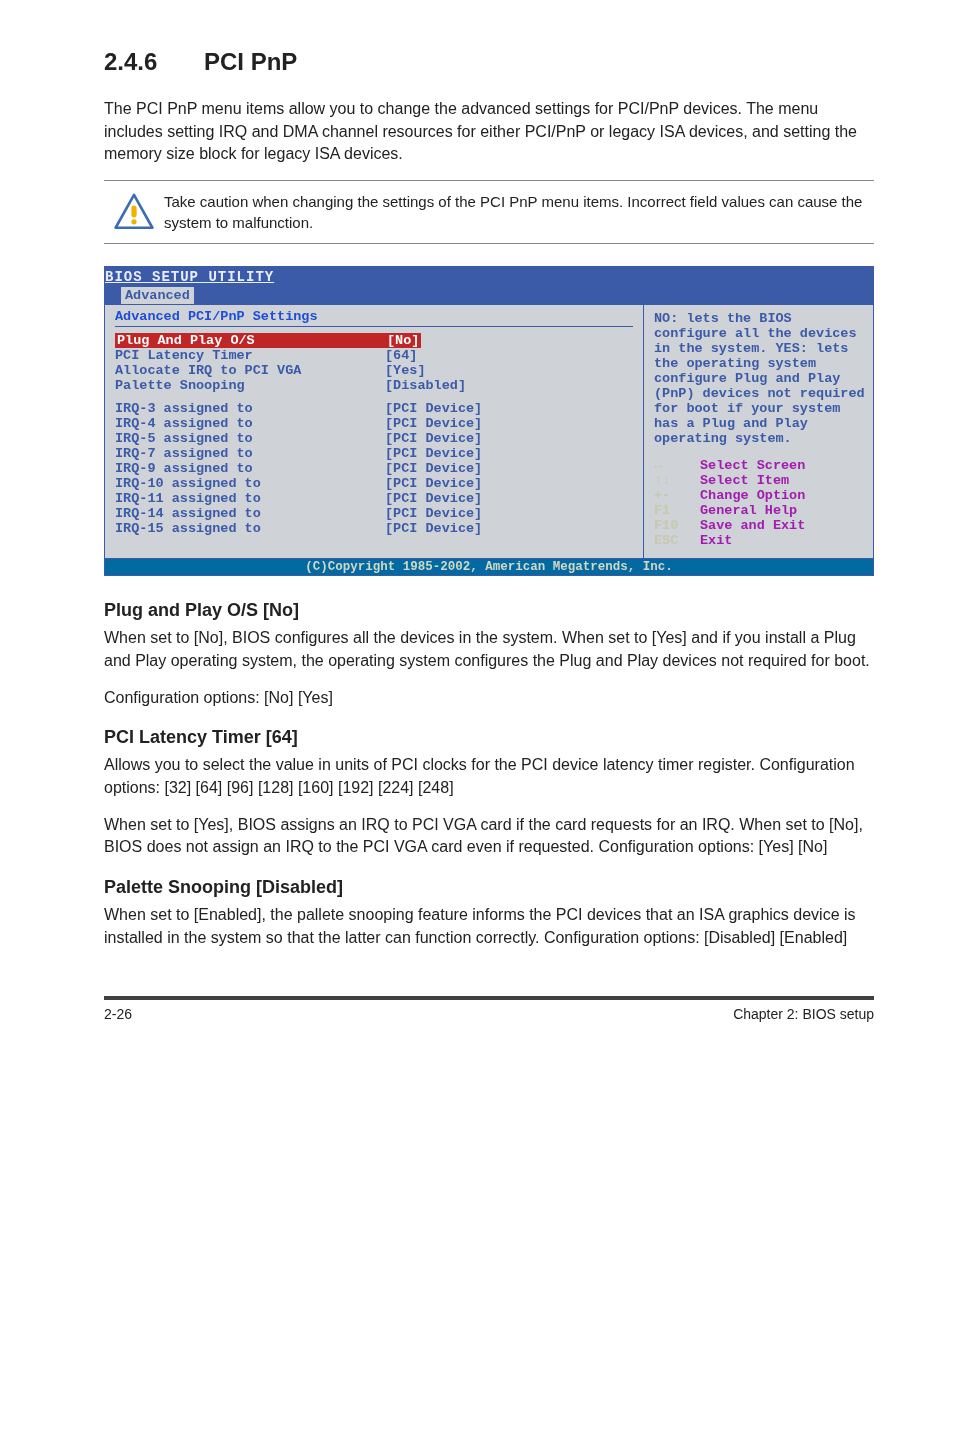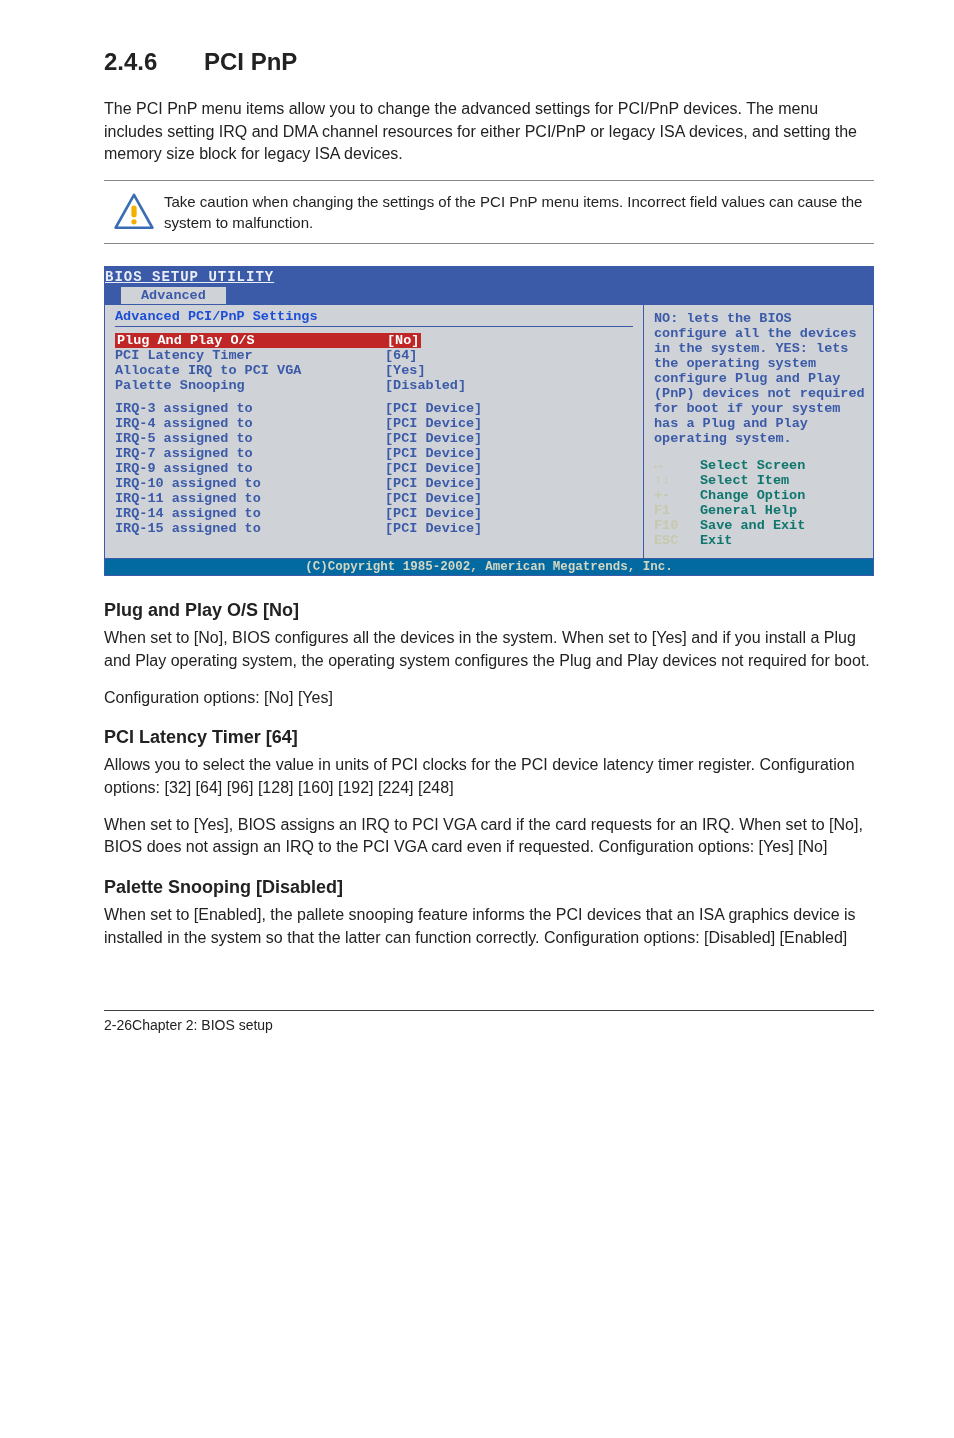--- a/index.html
+++ b/index.html
@@ -8,38 +8,38 @@
   h1.sect { font-size: 24px; font-weight: bold; margin-bottom: 22px; display: flex; }
   h1.sect .num { width: 100px; }
   p.body { font-size: 16px; line-height: 1.42; margin-bottom: 14px; }
   .callout { border-top: 1px solid #888; border-bottom: 1px solid #888; padding: 10px 0 10px 0; display: flex; align-items: center; margin: 8px 0 22px 0; }
   .callout .iconwrap { width: 60px; display: flex; justify-content: center; }
   .callout svg { width: 42px; height: 42px; }
   .callout .txt { flex: 1; font-size: 15px; line-height: 1.4; }
   .bios { border: 1px solid #3b5aa8; background: #cfd2d7; margin-bottom: 24px; font-family: "Courier New", monospace; font-size: 13.5px; font-weight: bold; }
   .bios .titlebar { background: #3b5aa8; color: #e9edf5; text-align: left; padding: 2px 0; font-weight: bold; letter-spacing: 1px; font-size: 14px; text-decoration: underline; }
   .bios .tabrow { display: flex; padding: 0 16px; background: #3b5aa8; }
-  .bios .tab { padding: 1px 20px; color: #e9edf5; }
+  .bios .tab { padding: 1px 4px; color: #e9edf5; }
   .bios .tab.active { background: #cfd2d7; color: #3b5aa8; }
   .bios .mainrow { display: flex; border-top: 1px solid #3b5aa8; }
   .bios .leftpane { flex: 1; padding: 4px 10px 10px 10px; color: #3b5aa8; }
   .bios .rightpane { width: 230px; border-left: 1px solid #3b5aa8; padding: 6px 8px 10px 10px; color: #3b5aa8; }
   .bios .ptitle { color: #1d4ed8; font-weight: bold; margin-bottom: 2px; }
   .bios hr { border: none; border-top: 1px solid #3b5aa8; margin: 2px 0 6px 0; }
   .bios .warn { color: #3b5aa8; margin-bottom: 6px; display: block; }
   .bios .row { display: flex; }
   .bios .key { width: 270px; white-space: pre; }
   .bios .val { }
   .bios .sel { background: #c02626; color: #fff; display: inline-block; padding: 0 2px; }
   .bios .keysblock { margin-top: 12px; }
   .bios .keylabel { color: #c7c9ac; width: 46px; display: inline-block; }
-  .bios .keyact { color: #0f766e; }
+  .bios .keyact { color: #a21caf; }
   .bios .footer { background: #0369a1; color: #d4d7c2; text-align: center; font-size: 12.5px; padding: 1px 0; border-top: 1px solid #3b5aa8; }
   h2.sub { font-size: 18px; font-weight: bold; margin: 18px 0 6px 0; }
-  .pagefoot { border-top: 1px solid #404040; margin-top: 60px; padding-top: 6px; display: flex; justify-content: flex-start; font-size: 14px; }
+  .pagefoot { border-top: 4px solid #404040; margin-top: 46px; padding-top: 6px; display: flex; justify-content: space-between; font-size: 14px; }
 </style>
 </head>
 <body>
 
 <div class="page">
 
   <h1 class="sect">
     <span class="num">2.4.6</span>
     <span>PCI PnP</span>
   </h1>

